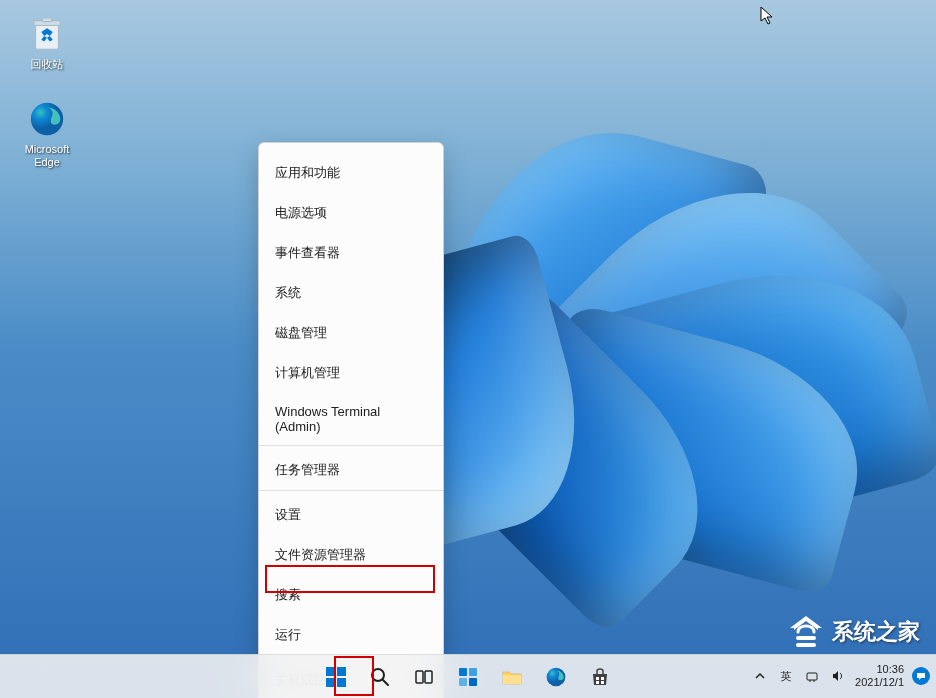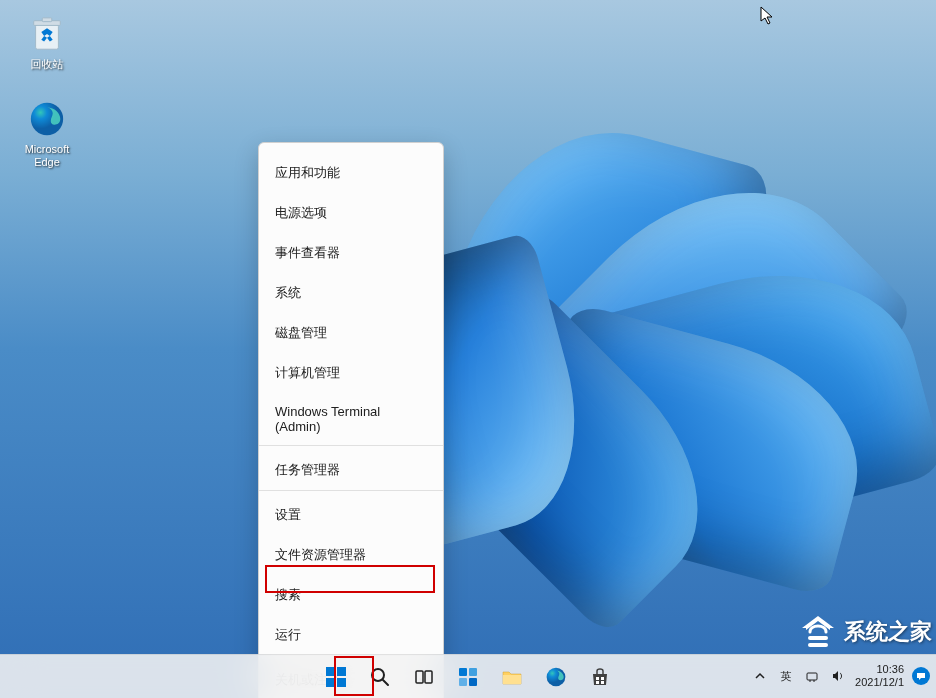--- a/index.html
+++ b/index.html
@@ -208,21 +208,21 @@
       left: 760px;
       font-size: 16px;
       color: white;
       pointer-events: none;
       text-shadow: 1px 1px 1px rgba(0,0,0,0.5);
     }
     
     
     .watermark {
       position: absolute;
-      right: 4px;
+      right: 16px;
       bottom: 44px;
       display: flex;
       align-items: center;
       gap: 6px;
       color: white;
       font-size: 22px;
       font-weight: bold;
       text-shadow: 1px 1px 3px rgba(0,0,0,0.5);
       padding: 4px 0px 4px 10px;
     }

